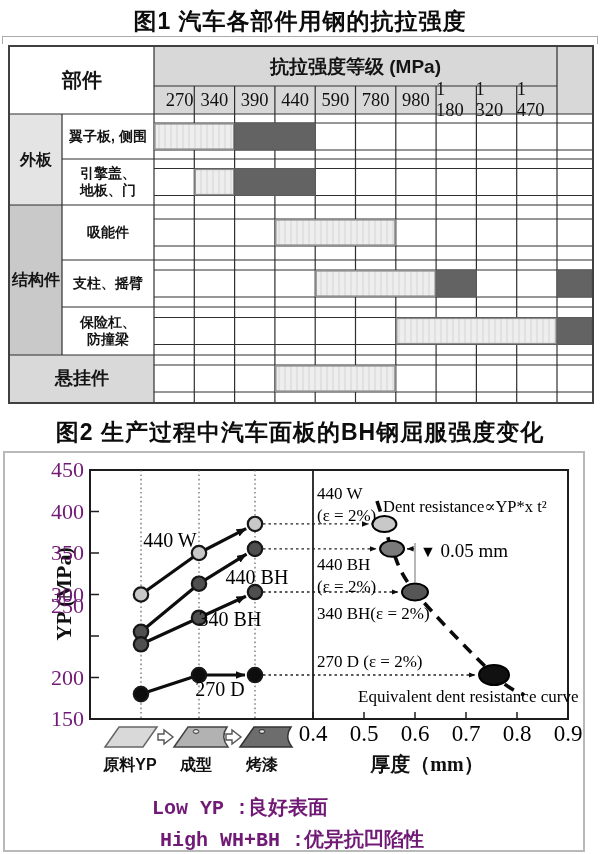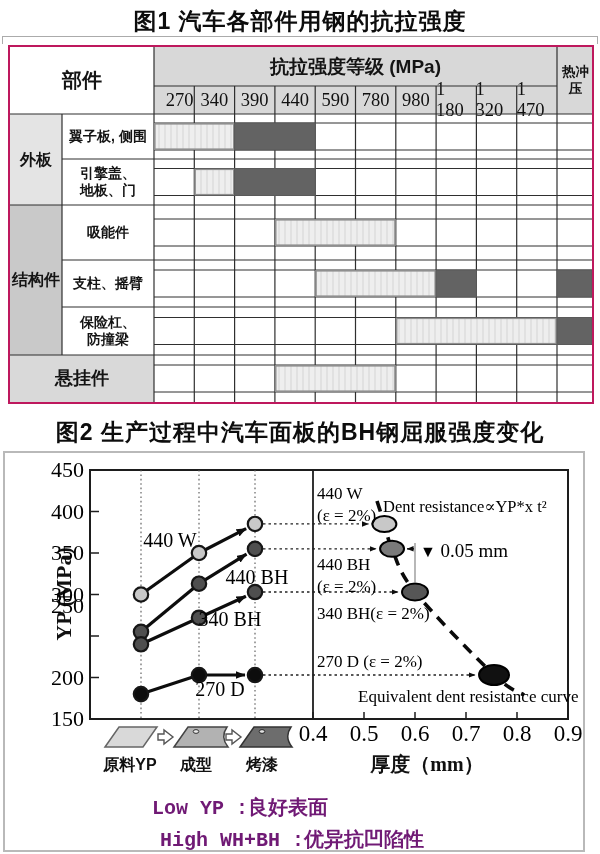--- a/index.html
+++ b/index.html
@@ -5,31 +5,31 @@
   html,body{margin:0;padding:0;background:#fff;}
   #page{position:relative;width:600px;height:854px;background:#fff;overflow:hidden;
         font-family:"Liberation Sans","DejaVu Sans",sans-serif;color:#111;}
   .abs{position:absolute;}
   .fig-title{position:absolute;left:0;width:100%;text-align:center;font-weight:700;
              font-size:23px;color:#0d0d0d;letter-spacing:1px;}
   
   #fig1-topline{position:absolute;left:2px;top:36px;width:594px;height:7px;
                 border-top:1px solid #ababab;border-left:1px solid #ababab;border-right:1px solid #ababab;}
   #fig1-table{position:absolute;left:8px;top:45px;width:582px;height:355px;
-              border:2px solid #be185d;background:#fff;}
+              border:2px solid #404040;background:#fff;}
   .f1cell{position:absolute;display:flex;align-items:center;justify-content:center;
           font-weight:700;color:#141414;text-align:center;white-space:pre-line;line-height:1.25;}
   #fig1-svg{position:absolute;left:0;top:0;width:582px;height:355px;pointer-events:none;}
   .gradecell{position:absolute;top:39px;height:28px;display:flex;align-items:center;justify-content:center;
              font-family:"Liberation Serif","DejaVu Serif",serif;font-size:18.5px;font-weight:400;color:#101010;}
   
   #fig2-box{position:absolute;left:3px;top:451px;width:578px;height:397px;border:2px solid #b9b9b9;background:#fff;}
   #fig2-svg{position:absolute;left:0;top:440px;width:600px;height:414px;pointer-events:none;}
   .ytick{position:absolute;left:32px;width:52px;text-align:right;
-         font-family:"Liberation Serif","DejaVu Serif",serif;font-size:22px;color:#000000;}
+         font-family:"Liberation Serif","DejaVu Serif",serif;font-size:22px;color:#701a75;}
   .xtick{position:absolute;top:721px;width:60px;text-align:center;
          font-family:"Liberation Serif","DejaVu Serif",serif;font-size:23px;color:#000000;}
   #ylabel{position:absolute;left:-44px;top:579px;width:220px;height:30px;text-align:center;
           font-family:"Liberation Serif","DejaVu Serif",serif;font-size:22px;font-weight:700;
           transform:rotate(-90deg);}
   .slabel{position:absolute;text-align:center;font-family:"Liberation Serif","DejaVu Serif",serif;
           font-size:20px;color:#000;white-space:nowrap;}
   .ann{position:absolute;font-family:"Liberation Serif","DejaVu Serif",serif;font-size:17px;
        color:#000;white-space:pre-line;line-height:1.3;}
   .stage-label{position:absolute;top:755px;width:84px;text-align:center;font-size:16px;font-weight:700;}
@@ -46,21 +46,20 @@
   <div class="fig-title" style="top:6px;">图1 汽车各部件用钢的抗拉强度</div>
 
   <div id="fig1-topline"></div>
 
   <div id="fig1-table">
 
     <div class="abs" style="left:144px;top:0;width:438px;height:67px;background:#d8d8d8;"></div>
 
     <div class="f1cell" style="left:0;top:0;width:144px;height:67px;font-size:20px;background:#ffffff;">部件</div>
     <div class="f1cell" style="left:144px;top:0;width:403px;height:39px;font-size:19px;">抗拉强度等级 (MPa)</div>
-    <div class="f1cell" style="left:547px;top:0;width:35px;height:67px;font-size:13.5px;padding:0 1px;">热冲压</div>
 
     <div id="grade-row">
         <div class="gradecell" style="left: 160px; width: 19px; border-radius: 11px;">270</div>
         <div class="gradecell" style="left: 184.3px; width: 40.3px;">340</div>
         <div class="gradecell" style="left: 224.6px; width: 40.3px;">390</div>
         <div class="gradecell" style="left: 264.9px; width: 40.3px;">440</div>
         <div class="gradecell" style="left: 305.2px; width: 40.3px;">590</div>
         <div class="gradecell" style="left: 345.5px; width: 40.3px;">780</div>
         <div class="gradecell" style="left: 385.8px; width: 40.3px;">980</div>
         <div class="gradecell" style="left: 426.1px; width: 40.3px;">1 180</div>

